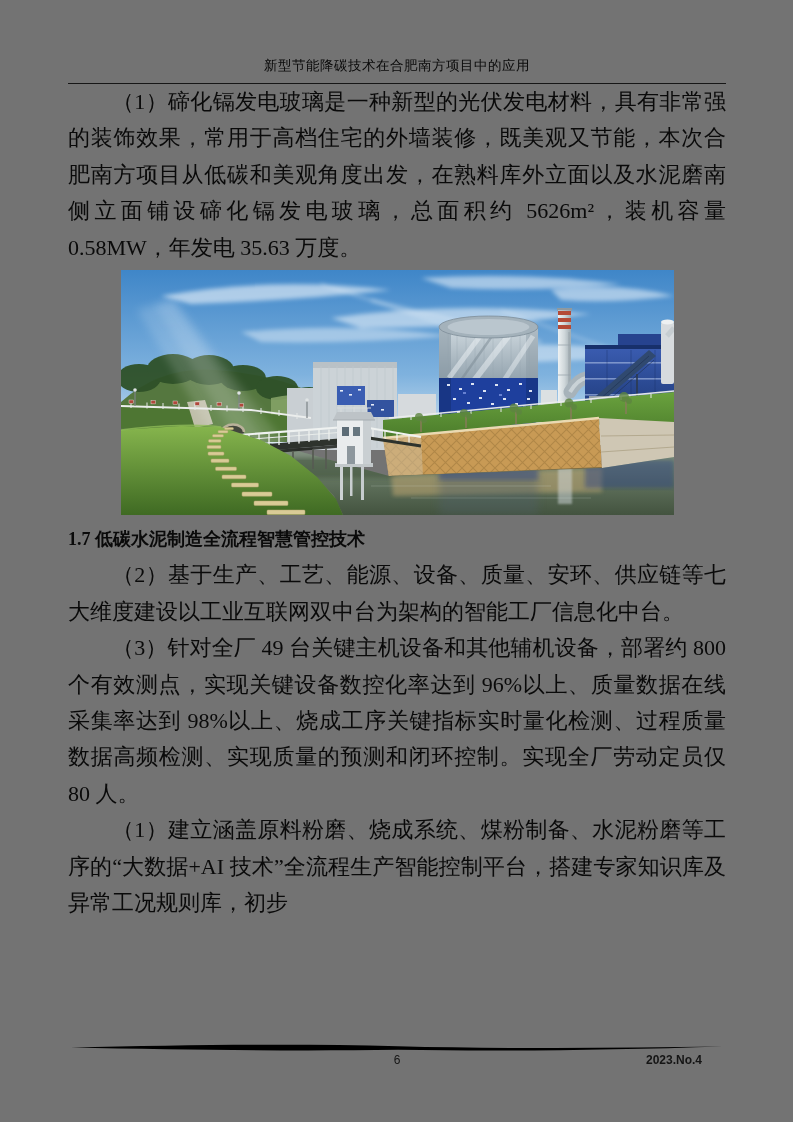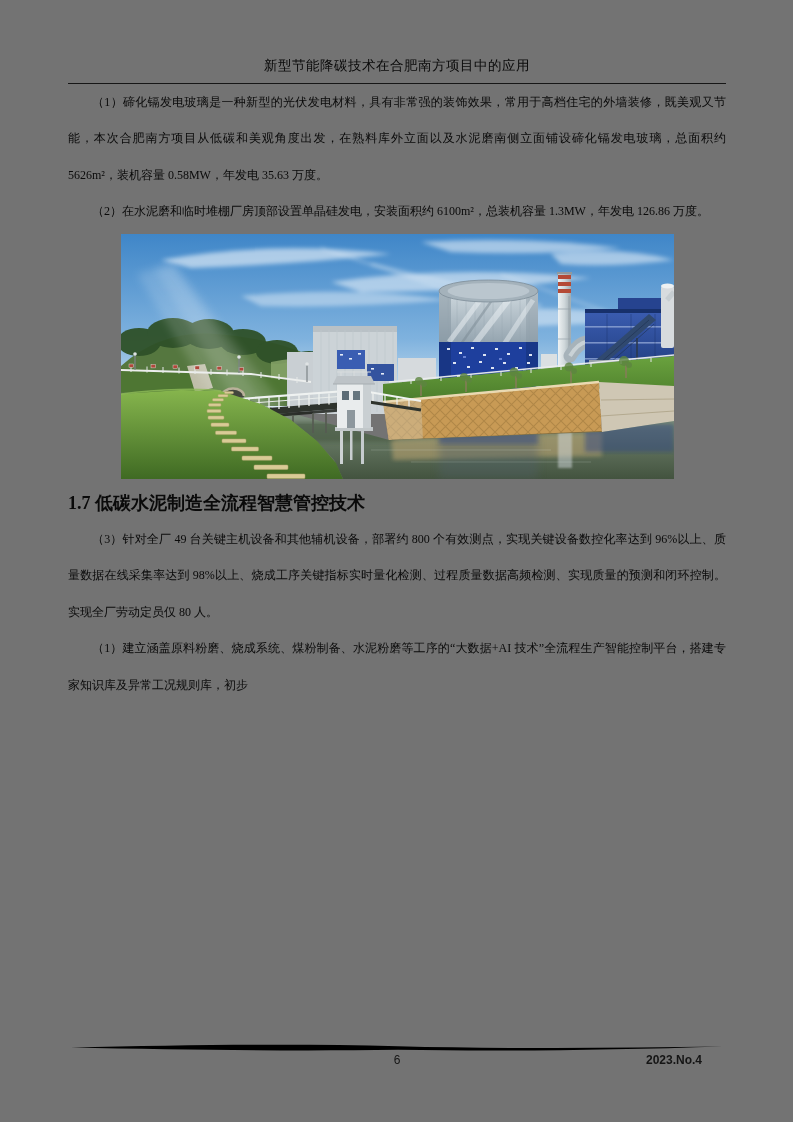--- a/index.html
+++ b/index.html
@@ -15,21 +15,21 @@
   .doc-header{
     text-align:center;
     font-size:13.5px;
     line-height:20px;
     padding-bottom:7px;
     border-bottom:1.4px solid #161616;
     letter-spacing:.5px;
   }
   .doc-body p{
     margin:0;
-    font-size:12px;
+    font-size:22px;
     line-height:36.4px;
     text-align:justify;
     text-indent:2em;
   }
   .sec-heading{
     margin:0;
     font-size:18px;
     font-weight:bold;
     line-height:36.4px;
     text-indent:0;
@@ -55,21 +55,20 @@
 
 <div class="page">
   <div class="content">
 
     <header class="doc-header">
       <div>新型节能降碳技术在合肥南方项目中的应用</div>
     </header>
 
     <main class="doc-body">
       <p>（1）碲化镉发电玻璃是一种新型的光伏发电材料，具有非常强的装饰效果，常用于高档住宅的外墙装修，既美观又节能，本次合肥南方项目从低碳和美观角度出发，在熟料库外立面以及水泥磨南侧立面铺设碲化镉发电玻璃，总面积约 5626m²，装机容量 0.58MW，年发电 35.63 万度。</p>
-      <p>（2）在水泥磨和临时堆棚厂房顶部设置单晶硅发电，安装面积约 6100m²，总装机容量 1.3MW，年发电 126.86 万度。</p>
 
       <figure class="photo-wrap">
         <svg viewBox="0 0 553 245" width="553" height="245" preserveAspectRatio="none">
           <defs>
             <linearGradient id="skyG" x1="0" y1="0" x2="0" y2="1">
               <stop offset="0" stop-color="#3f86c8"></stop>
                 <stop offset=".6" stop-color="#7fb2de"></stop>
                 <stop offset="1" stop-color="#d8e8f3"></stop>
             </linearGradient>
             <linearGradient id="waterG" x1="0" y1="0" x2="0" y2="1">
@@ -371,20 +370,21 @@
               <rect x="87.5" y="169.5" width="12.5" height="2.8" rx="1"></rect>
               <rect x="91.5" y="164.5" width="11" height="2.6" rx="1"></rect>
               <rect x="97" y="160.5" width="10" height="2.4" rx="1"></rect>
               <rect x="103.5" y="157.5" width="9" height="2.2" rx="1"></rect>
             </g>
           </g>
         </svg>
       </figure>
 
       <h2 class="sec-heading">1.7 低碳水泥制造全流程智慧管控技术</h2>
+      <p>（2）基于生产、工艺、能源、设备、质量、安环、供应链等七大维度建设以工业互联网双中台为架构的智能工厂信息化中台。</p>
       <p>（3）针对全厂 49 台关键主机设备和其他辅机设备，部署约 800 个有效测点，实现关键设备数控化率达到 96%以上、质量数据在线采集率达到 98%以上、烧成工序关键指标实时量化检测、过程质量数据高频检测、实现质量的预测和闭环控制。实现全厂劳动定员仅 80 人。</p>
       <p>（1）建立涵盖原料粉磨、烧成系统、煤粉制备、水泥粉磨等工序的“大数据+AI 技术”全流程生产智能控制平台，搭建专家知识库及异常工况规则库，初步</p>
     </main>
   </div>
 
   <footer class="page-footer">
     <svg class="footer-rule" viewBox="0 0 658 9" preserveAspectRatio="none">
       <path d="M3,4.6 C120,1.8 230,0.6 330,3.2 C430,5.8 540,5.4 655,3.6 C540,7.4 430,8.6 330,6.8 C230,8.2 120,7.0 3,4.6 Z" fill="#000000"></path>
     </svg>
     <div class="footer-meta">

